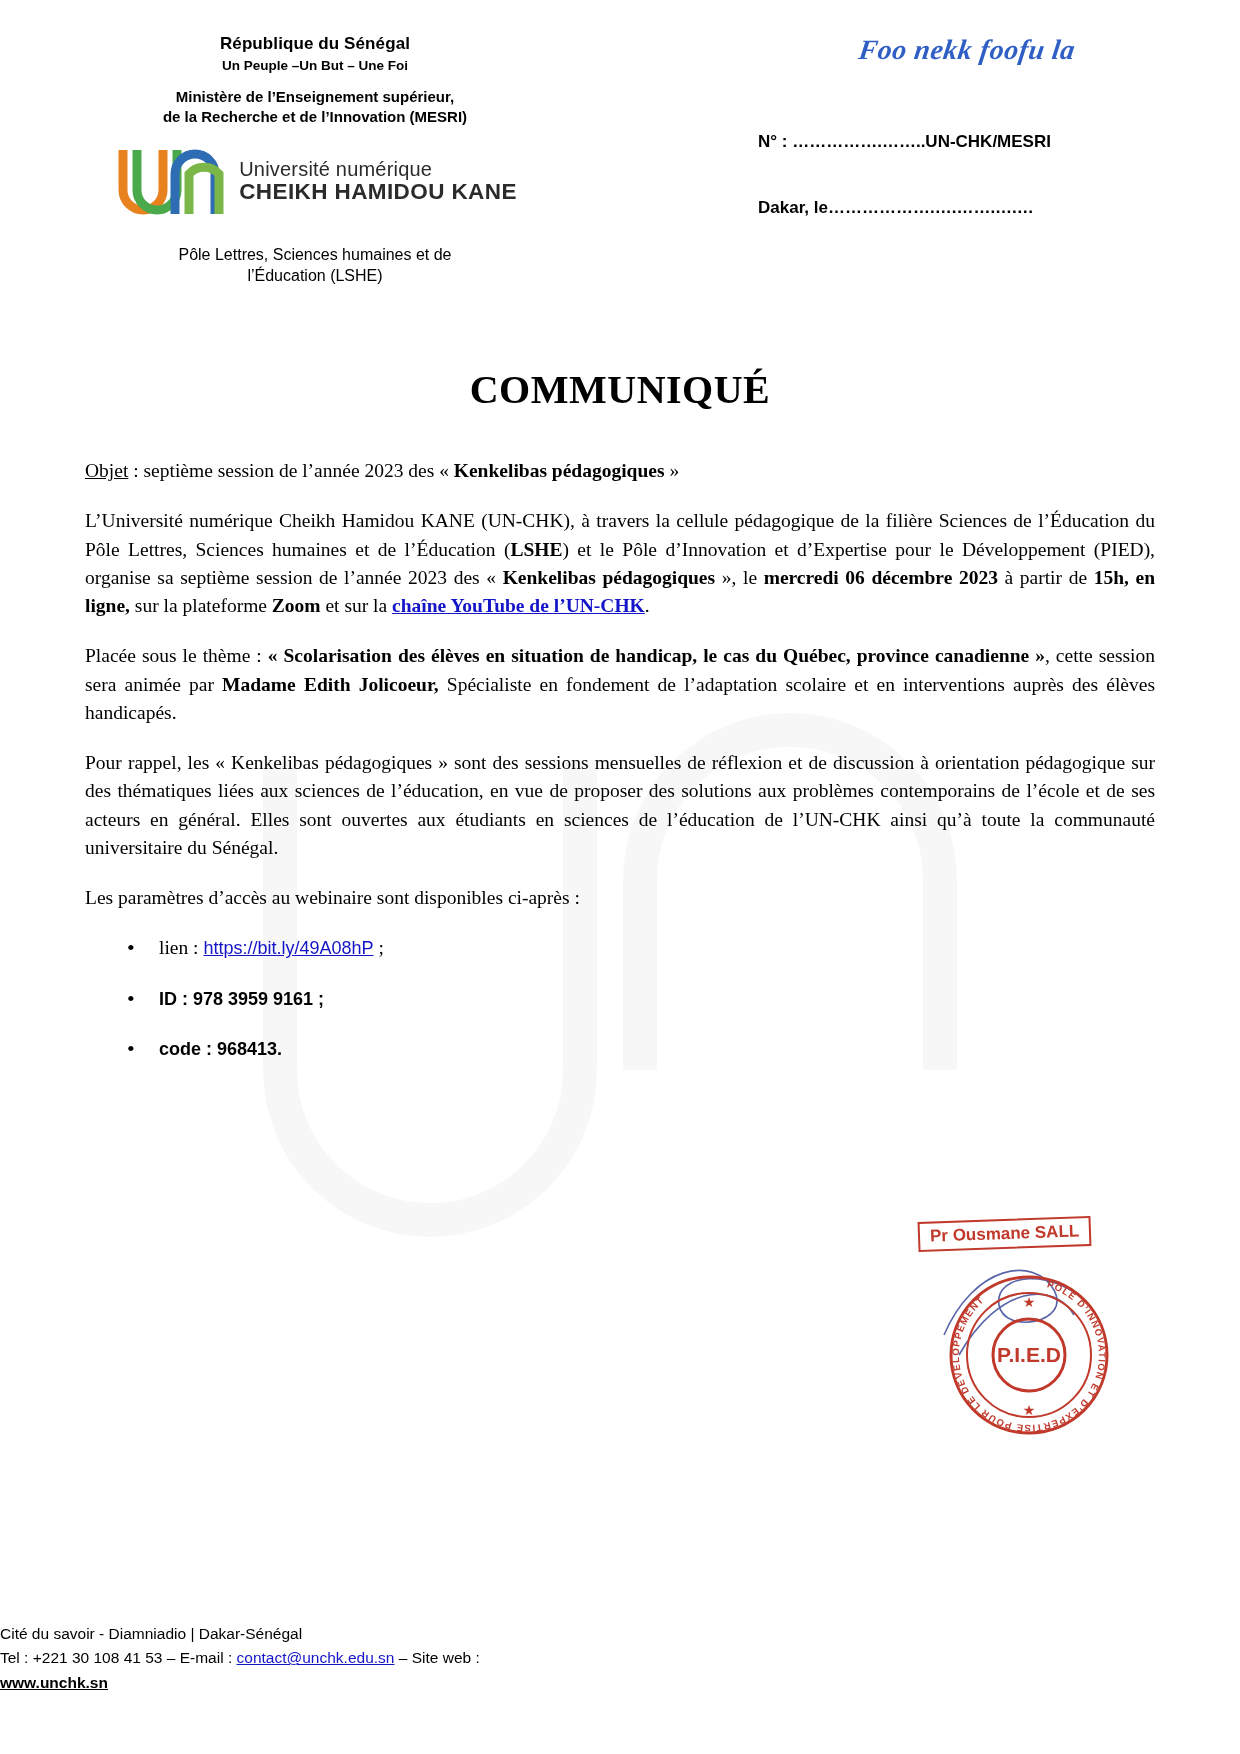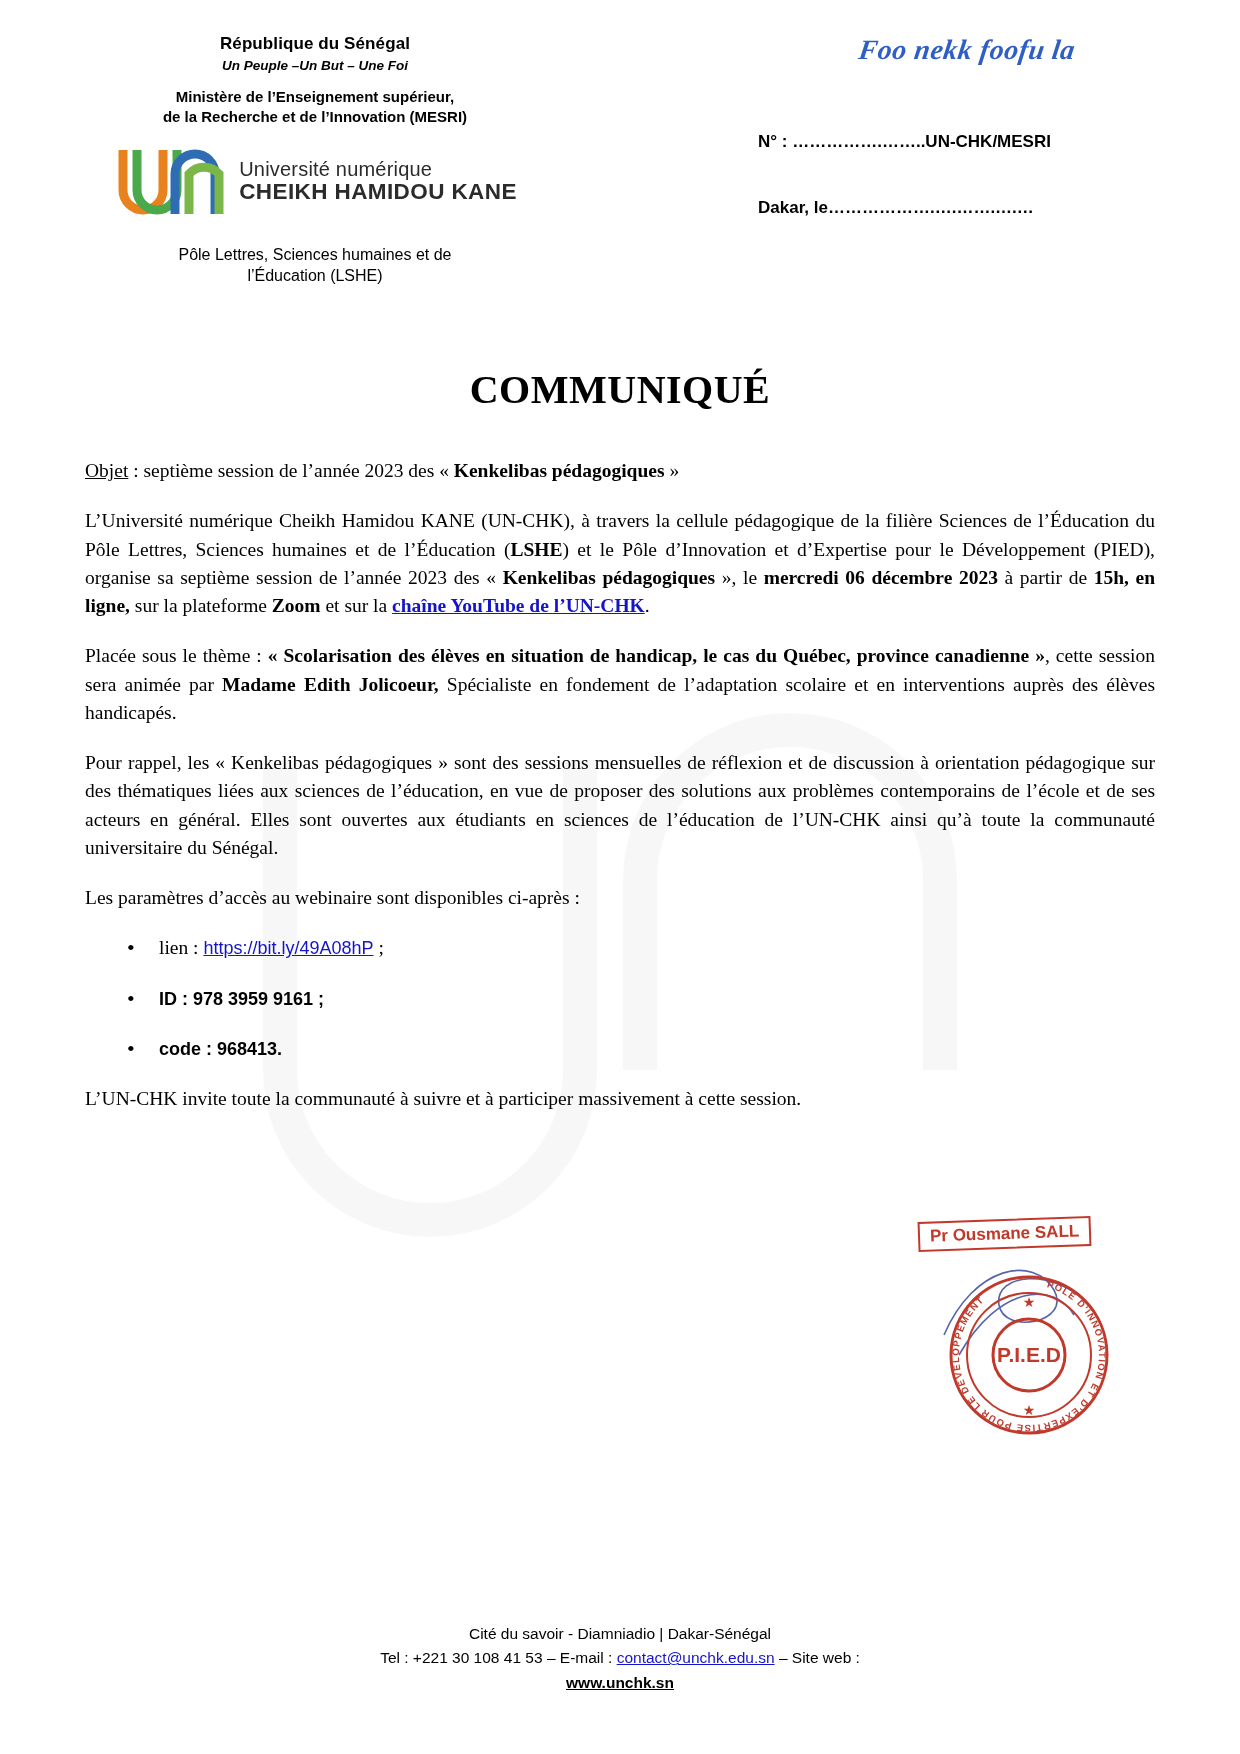--- a/index.html
+++ b/index.html
@@ -47,21 +47,20 @@
     text-align: center;
   }
   .rep {
     font-family: "Liberation Sans", sans-serif;
     font-weight: bold;
     font-size: 17px;
     letter-spacing: .1px;
   }
   .devise {
     font-family: "Liberation Sans", sans-serif;
-    font-style: italic;
     font-weight: bold;
     font-size: 13.5px;
     margin-top: 4px;
   }
   .ministere {
     font-family: "Liberation Sans", sans-serif;
     font-weight: bold;
     font-size: 15px;
     line-height: 1.35;
     margin-top: 14px;
@@ -195,21 +194,21 @@
     transform: rotate(-2deg);
     background: rgba(255,255,255,0.4);
   }
 
   
   .footer {
     position: absolute;
     left: 0;
     right: 0;
     bottom: 58px;
-    text-align: center;
+    text-align: left;
     font-family: "Liberation Sans", sans-serif;
     font-size: 15.5px;
     line-height: 1.6;
     z-index: 2;
   }
   .footer .site {
     font-weight: bold;
     color: #000000;
     text-decoration: underline;
   }
@@ -295,21 +294,20 @@
           <span>lien : </span><a href="#" class="link-sans">https://bit.ly/49A08hP</a><span> ;</span>
         </li>
         <li>
           <span class="mono-bold">ID : 978 3959 9161 ;</span>
         </li>
         <li>
           <span class="mono-bold">code : 968413.</span>
         </li>
       </ul>
 
-      <p class="para">L’UN-CHK invite toute la communauté à suivre et à participer massivement à cette session.</p>
     </div>
   </div>
 
   <div class="stamp">
     <div class="stamp-name">Pr Ousmane SALL</div>
     <svg width="250" height="230" viewBox="0 0 250 230">
       <g stroke="#3b4a9c" fill="none" stroke-width="1.6" opacity="0.85">
         <path d="M40 120 C70 50, 130 40, 150 75 C168 108, 100 120, 95 90 C90 58, 150 52, 185 90"></path>
         <path d="M55 140 C95 70, 150 66, 170 100"></path>
       </g>

